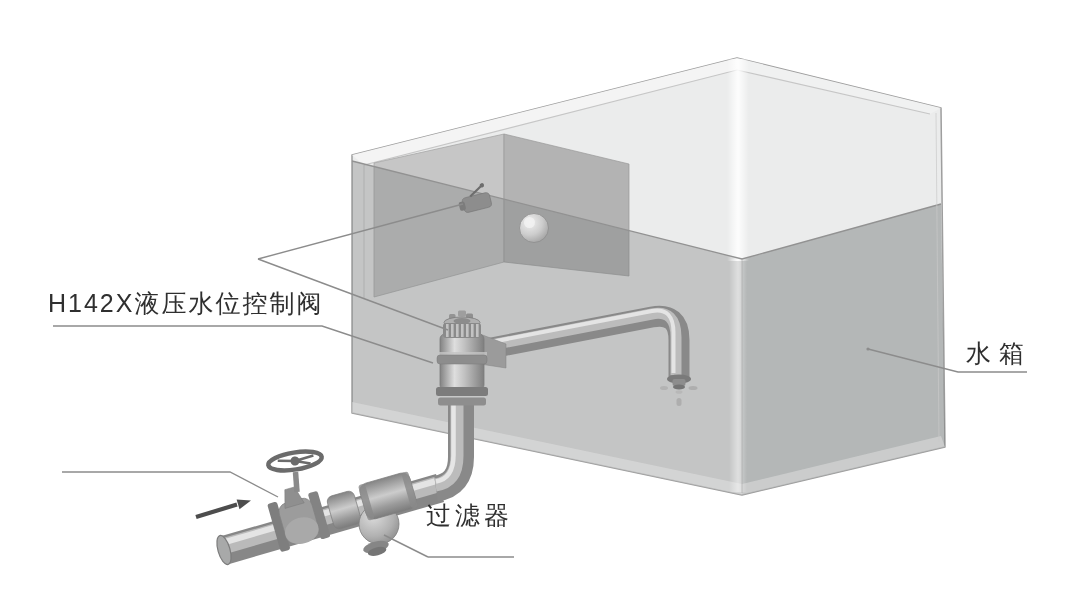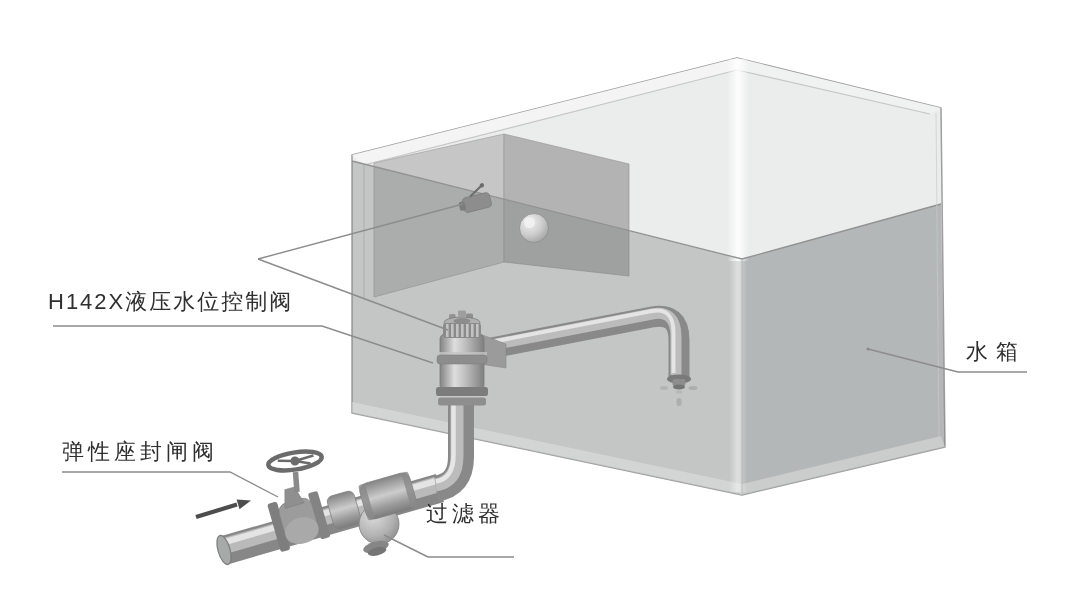--- a/index.html
+++ b/index.html
@@ -2,21 +2,21 @@
 <html><head>
 <meta charset="utf-8">
 <style>
   html,body{margin:0;padding:0;background:#ffffff;}
   .stage{
     position:relative;width:1068px;height:612px;background:#ffffff;overflow:hidden;
     font-family:"Liberation Sans","DejaVu Sans",sans-serif;
   }
   .stage svg{position:absolute;left:0;top:0;}
   .callout{
-    position:absolute;color:#2f2f2f;font-size:22px;line-height:1.1;
+    position:absolute;color:#2f2f2f;font-size:25px;line-height:1.1;
     white-space:nowrap;font-weight:500;
   }
   #lbl-valve{left:48px;top:290px;letter-spacing:2px;}
   #lbl-gate{left:62px;top:440px;letter-spacing:4px;}
   #lbl-strainer{left:426px;top:502px;letter-spacing:4px;}
   #lbl-tank{left:966px;top:340px;letter-spacing:8px;}
 </style>
 </head>
 <body>
 
@@ -179,17 +179,16 @@
     <circle cx="868" cy="349" r="1.6" fill="#8c8c8c" stroke="none"></circle>
   </g>
 
   <g>
     <path d="M196,517 L237,504.5" stroke="#4d4d4d" stroke-width="4.2"></path>
     <polygon points="251,500.5 239.5,509.2 236.6,499.6" fill="#4d4d4d"></polygon>
   </g>
 </svg>
 
 <div id="lbl-valve" class="callout">H142X液压水位控制阀</div>
-<div id="lbl-gate" class="callout">弹性座封闸阀</div>
 <div id="lbl-strainer" class="callout">过滤器</div>
 <div id="lbl-tank" class="callout">水箱</div>
 
 </div>
 
 </body></html>

